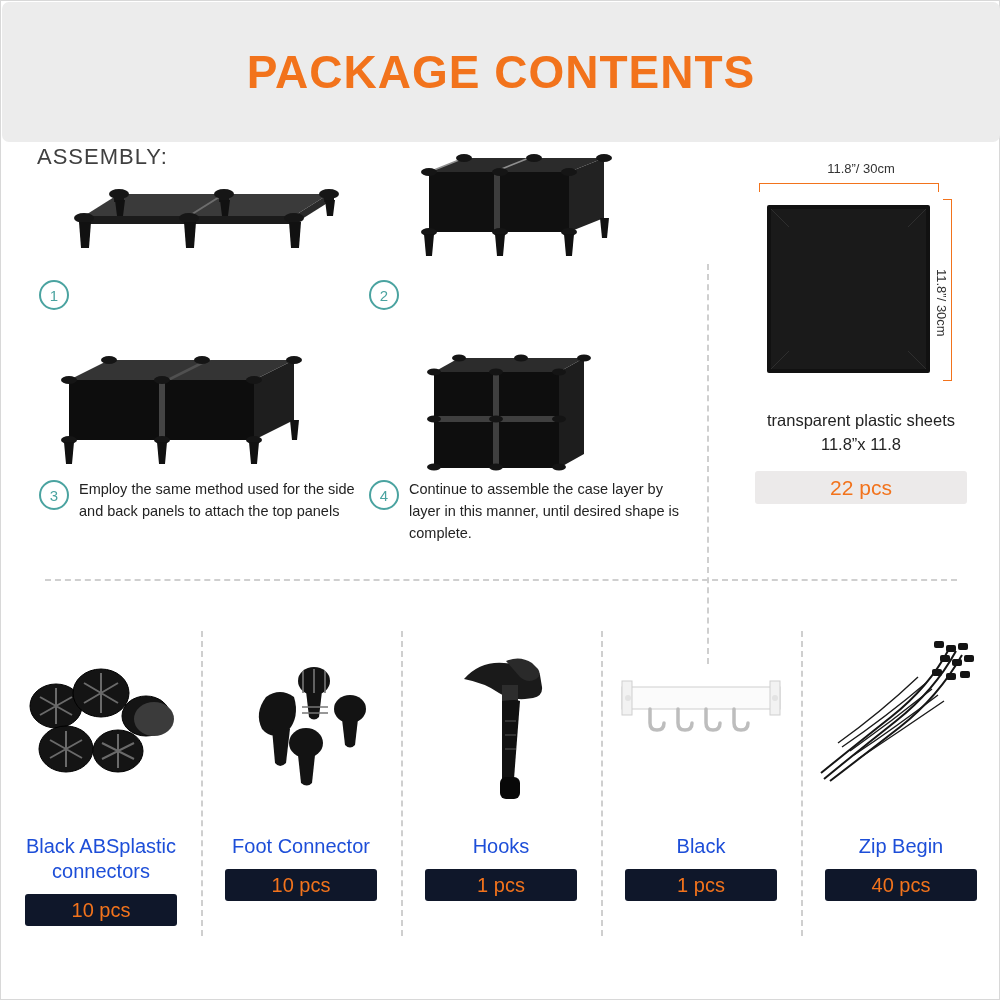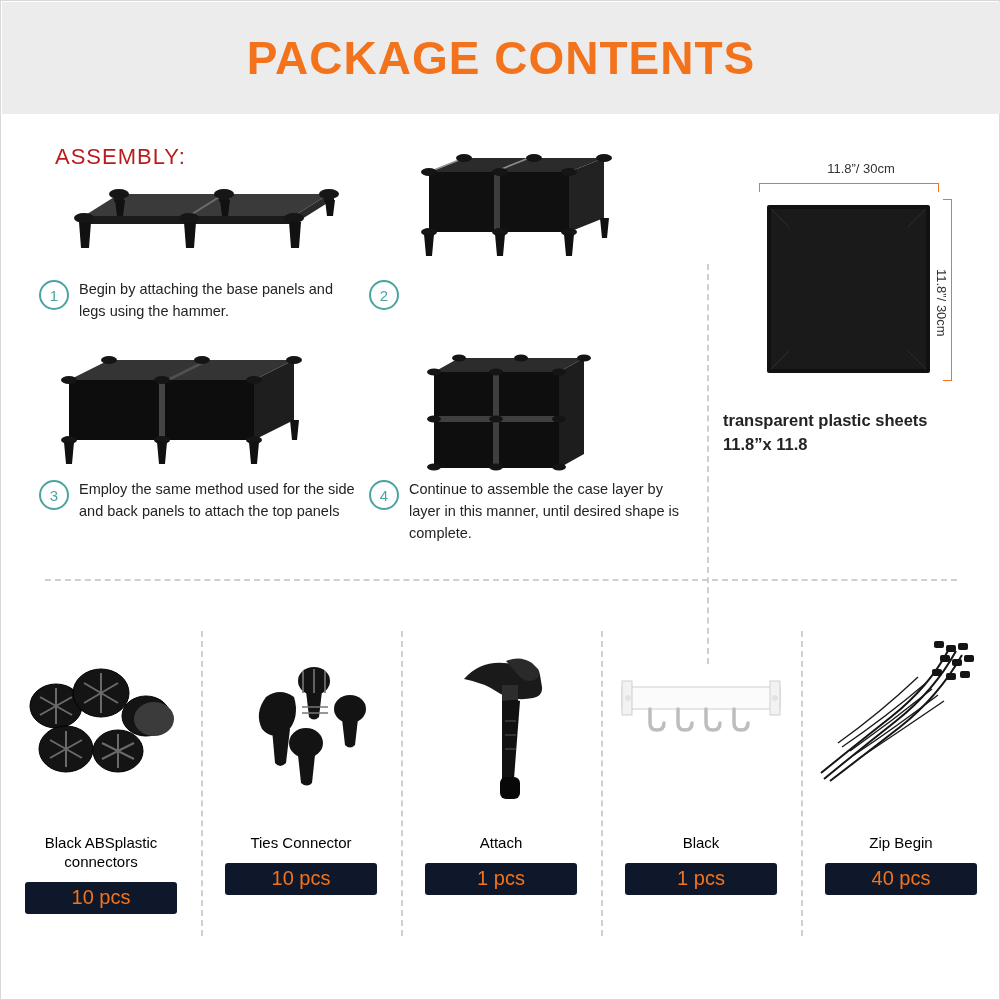--- a/index.html
+++ b/index.html
@@ -10,36 +10,36 @@
     color:#222;
     overflow:hidden;
     position:relative;
   }
   .page{
     position:absolute;left:0;top:0;width:1000px;height:1000px;
     border:1px solid #d8d8d8;box-sizing:border-box;background:#fff;
   }
   
   .header{
-    position:absolute;left:1px;top:1px;width:998px;height:112px;
+    position:absolute;left:1px;top:1px;width:998px;height:140px;
     background:#ececec;
-    display:flex;align-items:center;justify-content:center;
+    display:flex;align-items:center;justify-content:center;border-radius:7px;
   }
   .header-title{
     font-size:46px;letter-spacing:1px;
     color:#f2731c;font-weight:bold;
     font-family:"Liberation Sans", sans-serif;
   }
   
   .assembly{
     position:absolute;left:0;top:113px;width:1000px;height:478px;
   }
   .assembly-label{
-    position:absolute;left:54px;top:30px;
-    font-size:22px;color:#b91c1c;letter-spacing:1px;
+    position:absolute;left:36px;top:30px;
+    font-size:22px;color:#404040;letter-spacing:1px;
   }
   .steps{
     position:absolute;left:38px;top:40px;width:660px;height:430px;
   }
   .step{
     position:absolute;width:330px;height:215px;
   }
   .step.s1{left:0;top:0;}
   .step.s2{left:330px;top:0;}
   .step.s3{left:0;top:200px;}
@@ -89,22 +89,22 @@
     white-space:nowrap;
   }
   .dim-right-line{
     position:absolute;left:212px;top:48px;width:8px;height:180px;
     border-right:1.5px solid #f2731c;border-top:1.5px solid #f2731c;border-bottom:1.5px solid #f2731c;
   }
   .sheet-square{
     position:absolute;left:30px;top:48px;width:175px;height:180px;
   }
   .sheet-caption{
-    position:absolute;left:-8px;top:258px;width:276px;
-    font-size:16.5px;color:#232323;line-height:1.45;font-weight:bold;
+    position:absolute;left:-8px;top:258px;width:276px;text-align:center;
+    font-size:16.5px;color:#232323;line-height:1.45;
   }
   .qty-pill{
     position:absolute;left:24px;top:320px;width:212px;height:33px;
     background:#eceaea;border-radius:3px;
     display:flex;align-items:center;justify-content:center;
     color:#f2731c;font-size:21px;
   }
   
   .parts{
     position:absolute;left:0;top:600px;width:1000px;height:400px;
@@ -117,21 +117,21 @@
   }
   .part + .part::before{
     content:"";position:absolute;left:0;top:30px;height:305px;
     border-left:2px dashed #cfcfcf;
   }
   .part-art{
     width:190px;height:195px;position:relative;
   }
   .part-name{
     margin-top:8px;width:190px;text-align:center;
-    font-size:15px;color:#000000;line-height:1.25;
+    font-size:20px;color:#1d4ed8;line-height:1.25;
   }
   .part-qty{
     margin-top:10px;width:152px;height:32px;
     background:#0f172a;border-radius:3px;
     display:flex;align-items:center;justify-content:center;
     color:#f2731c;font-size:20px;
   }
   svg{display:block;}
 </style>
 </head>
@@ -171,21 +171,20 @@
               <path d="M145 68 l12 0 l-2 26 l-8 0 z"></path>
               <path d="M250 68 l12 0 l-2 26 l-8 0 z"></path>
               <path d="M76 46 l10 0 l-2 16 l-6 0 z"></path>
               <path d="M181 46 l10 0 l-2 16 l-6 0 z"></path>
               <path d="M286 46 l10 0 l-2 16 l-6 0 z"></path>
             </g>
           </svg>
         </div>
         <div class="step-body">
           <div class="step-num">1</div>
-          <div class="step-text">Begin by attaching the base panels and legs using the hammer.</div>
         </div>
       </div>
 
       <div class="step s2">
         <div class="step-art">
           <svg width="330" height="120" viewBox="0 0 330 120">
             <polygon points="60,18 200,18 235,4 95,4" fill="#2b2b2b"></polygon>
             <polygon points="60,18 60,78 200,78 200,18" fill="#101010"></polygon>
             <polygon points="200,18 235,4 235,64 200,78" fill="#222"></polygon>
             <rect x="125" y="18" width="6" height="60" fill="#3d3d3d"></rect>
@@ -300,20 +299,21 @@
             <path d="M165 10 L147 28"></path>
           <path d="M10 170 L28 152"></path>
             <path d="M165 170 L147 152"></path>
         </g>
       </svg>
     </div>
     <div class="sheet-caption">
       <span>transparent plastic sheets</span><br>
       <span>11.8”x 11.8</span>
     </div>
+    <div class="qty-pill">22 pcs</div>
   </div>
 
   <div class="h-divider"></div>
 
   <div class="parts">
 
     <div class="part">
       <div class="part-art">
         <svg width="190" height="195" viewBox="0 0 190 195">
           <g fill="#141414" stroke="#000" stroke-width="1">
@@ -348,38 +348,38 @@
             <path d="M136 88 l16 0 l-3 26 q-5 5 -10 0 z"></path>
             <ellipse cx="100" cy="112" rx="17" ry="15"></ellipse>
             <path d="M92 124 l17 0 l-3 28 q-5 5 -11 0 z"></path>
           </g>
           <g stroke="#777" stroke-width="1.6" fill="none">
             <path d="M97 40 L97 62 M108 38 L108 62 M119 40 L119 62"></path>
             <path d="M96 76 L122 76 M96 82 L122 82"></path>
           </g>
         </svg>
       </div>
-      <div class="part-name">Ties Connector</div>
+      <div class="part-name">Foot Connector</div>
       <div class="part-qty">10 pcs</div>
     </div>
 
     <div class="part">
       <div class="part-art">
         <svg width="190" height="195" viewBox="0 0 190 195">
           <path d="M58 48 q16 -18 40 -16 l22 2 q12 1 14 10 l2 12 q1 9 -9 11 l-8 1 q-16 1 -26 -6 q-14 -10 -35 -14 z" fill="#1a1a1a"></path>
           <path d="M100 30 q14 -6 26 2 l6 6 q4 6 -2 10 q-8 5 -16 -2 z" fill="#2a2a2a"></path>
           <rect x="96" y="54" width="16" height="16" fill="#2d2d2d"></rect>
           <path d="M96 70 q14 -2 18 0 l-6 78 q-6 8 -12 0 z" fill="#111"></path>
           <rect x="94" y="146" width="20" height="22" rx="6" fill="#080808"></rect>
           <g stroke="#555" stroke-width="1.2" fill="none">
             <path d="M99 90 L110 90 M99 104 L110 104 M99 118 L110 118"></path>
           </g>
         </svg>
       </div>
-      <div class="part-name">Attach</div>
+      <div class="part-name">Hooks</div>
       <div class="part-qty">1 pcs</div>
     </div>
 
     <div class="part">
       <div class="part-art">
         <svg width="190" height="195" viewBox="0 0 190 195">
           <rect x="16" y="56" width="158" height="22" fill="#fbfbfb" stroke="#cfcfcf"></rect>
           <rect x="16" y="50" width="10" height="34" fill="#f2f2f2" stroke="#cfcfcf"></rect>
           <rect x="164" y="50" width="10" height="34" fill="#f2f2f2" stroke="#cfcfcf"></rect>
           <g stroke="#bdbdbd" stroke-width="3.5" fill="none" stroke-linecap="round">

